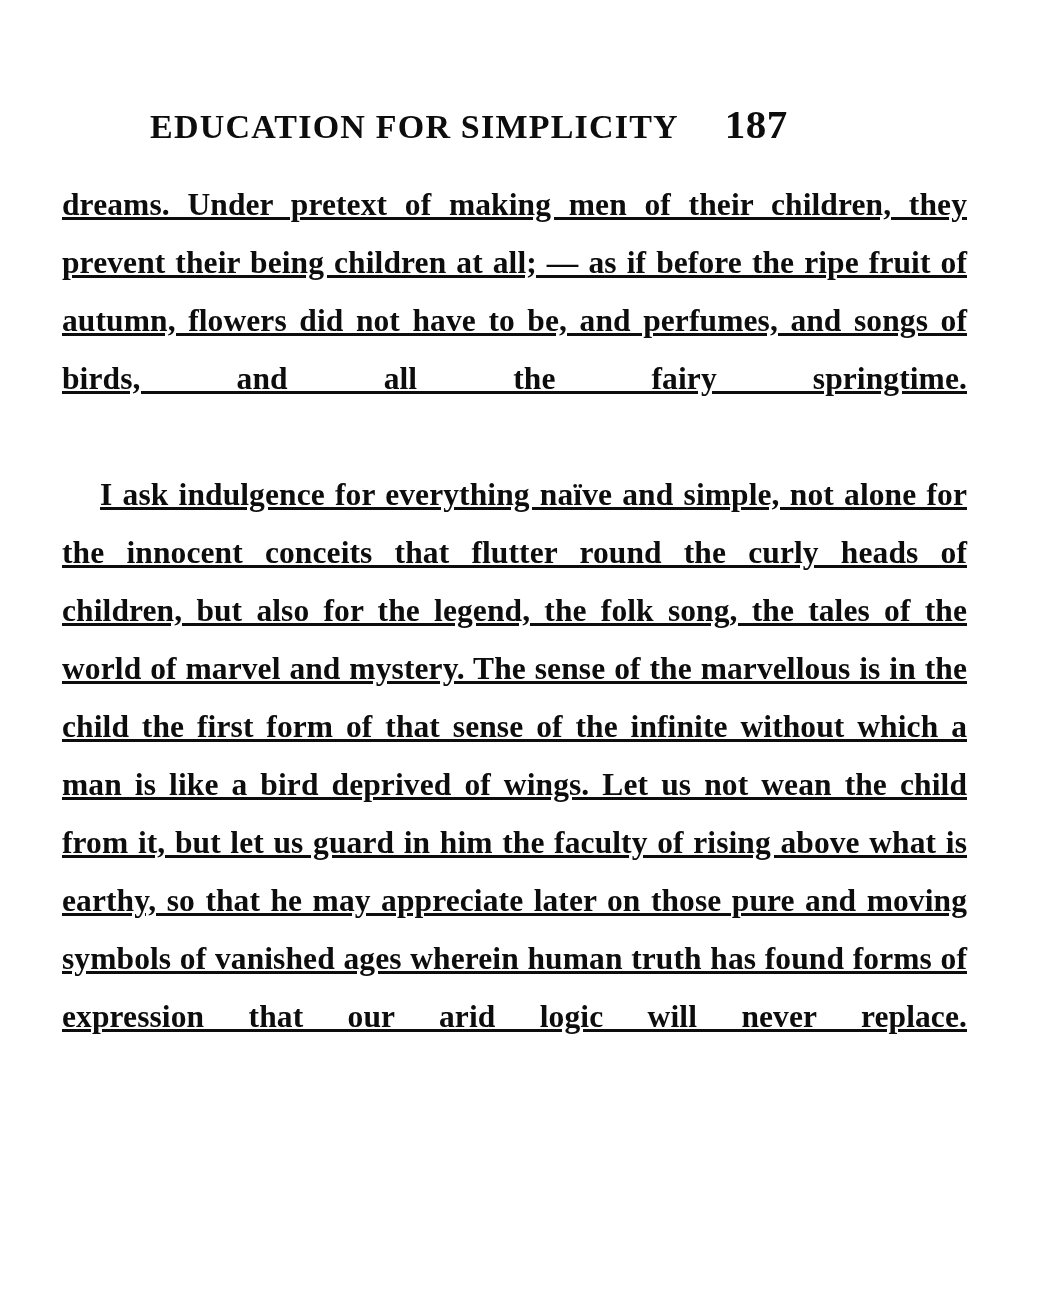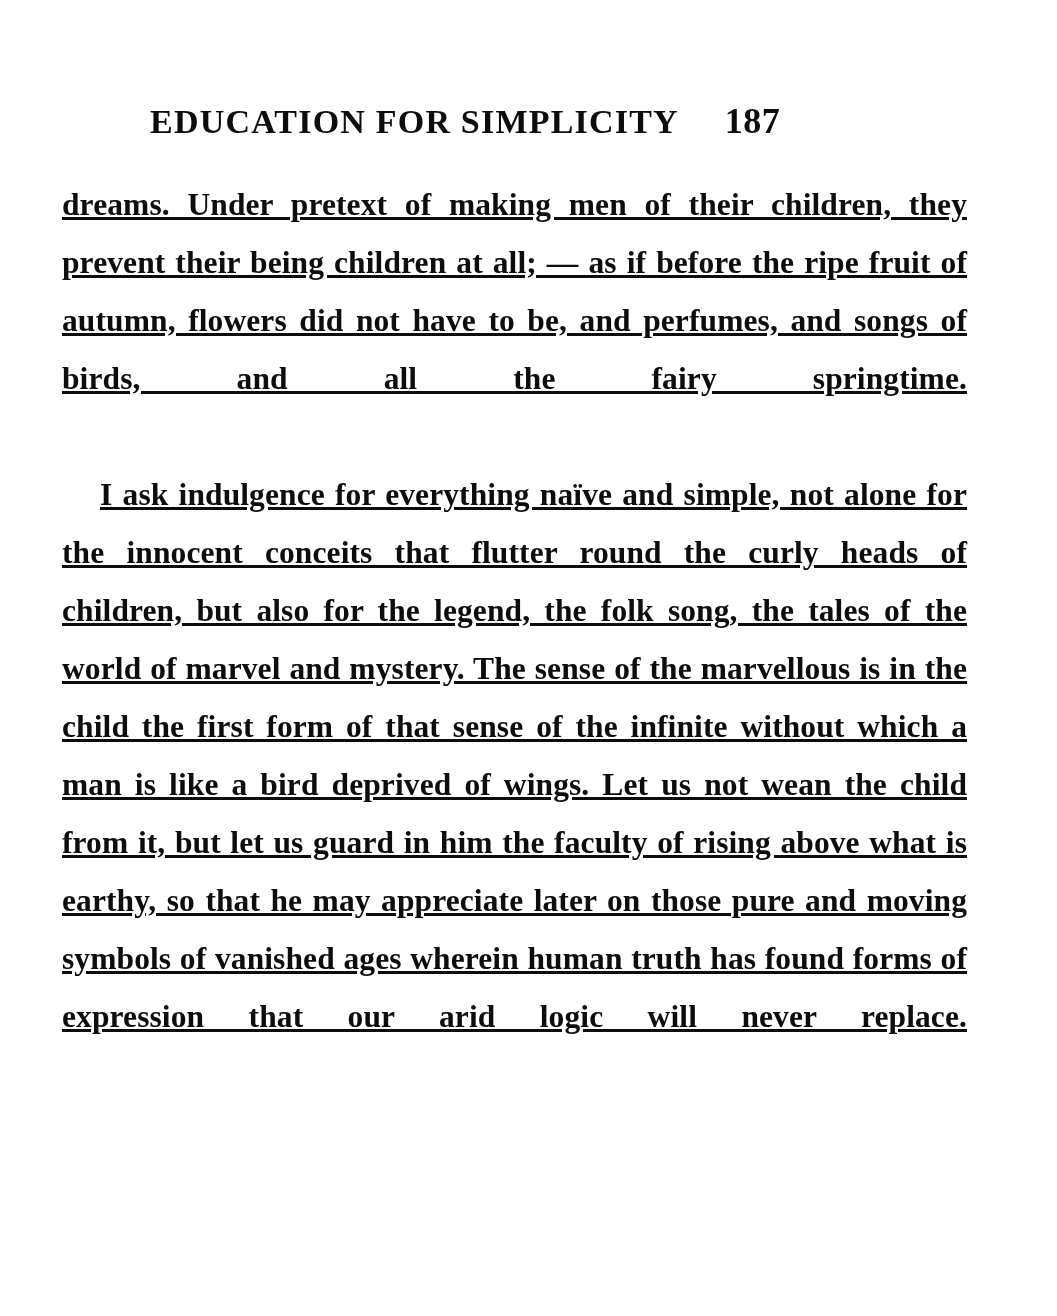--- a/index.html
+++ b/index.html
@@ -32,21 +32,21 @@
     font-family: "Liberation Serif", serif;
     font-weight: bold;
     font-size: 34px;
     letter-spacing: 1.2px;
   }
   .running-head .title {
     white-space: nowrap;
   }
   .running-head .folio {
     margin-left: 46px;
-    font-size: 36px;
+    font-size: 41px;
     letter-spacing: 0.5px;
   }
   .body-text {
     position: absolute;
     top: 176px;
     left: 62px;
     width: 905px;
     text-decoration: underline;
   }
   p.para {

